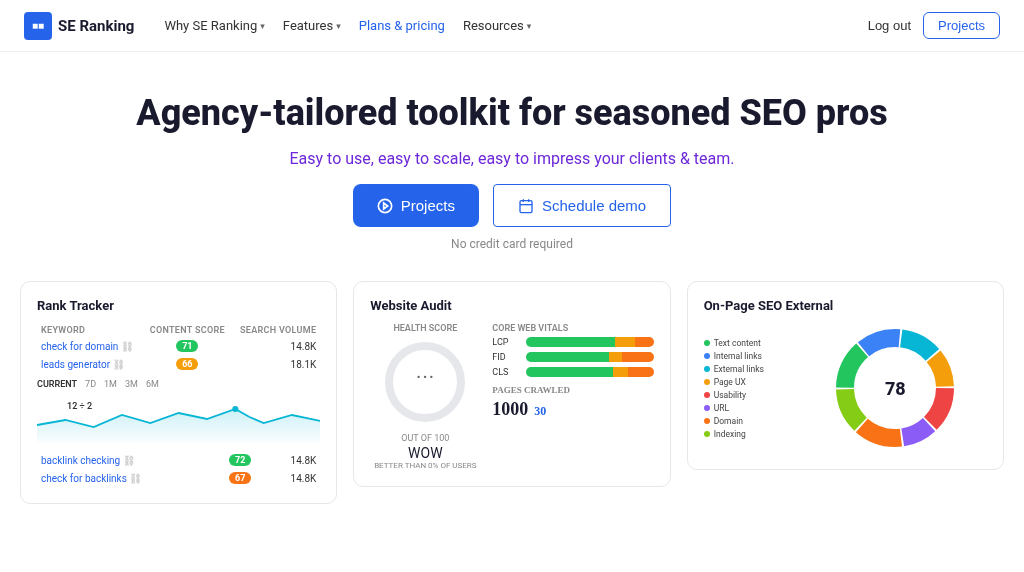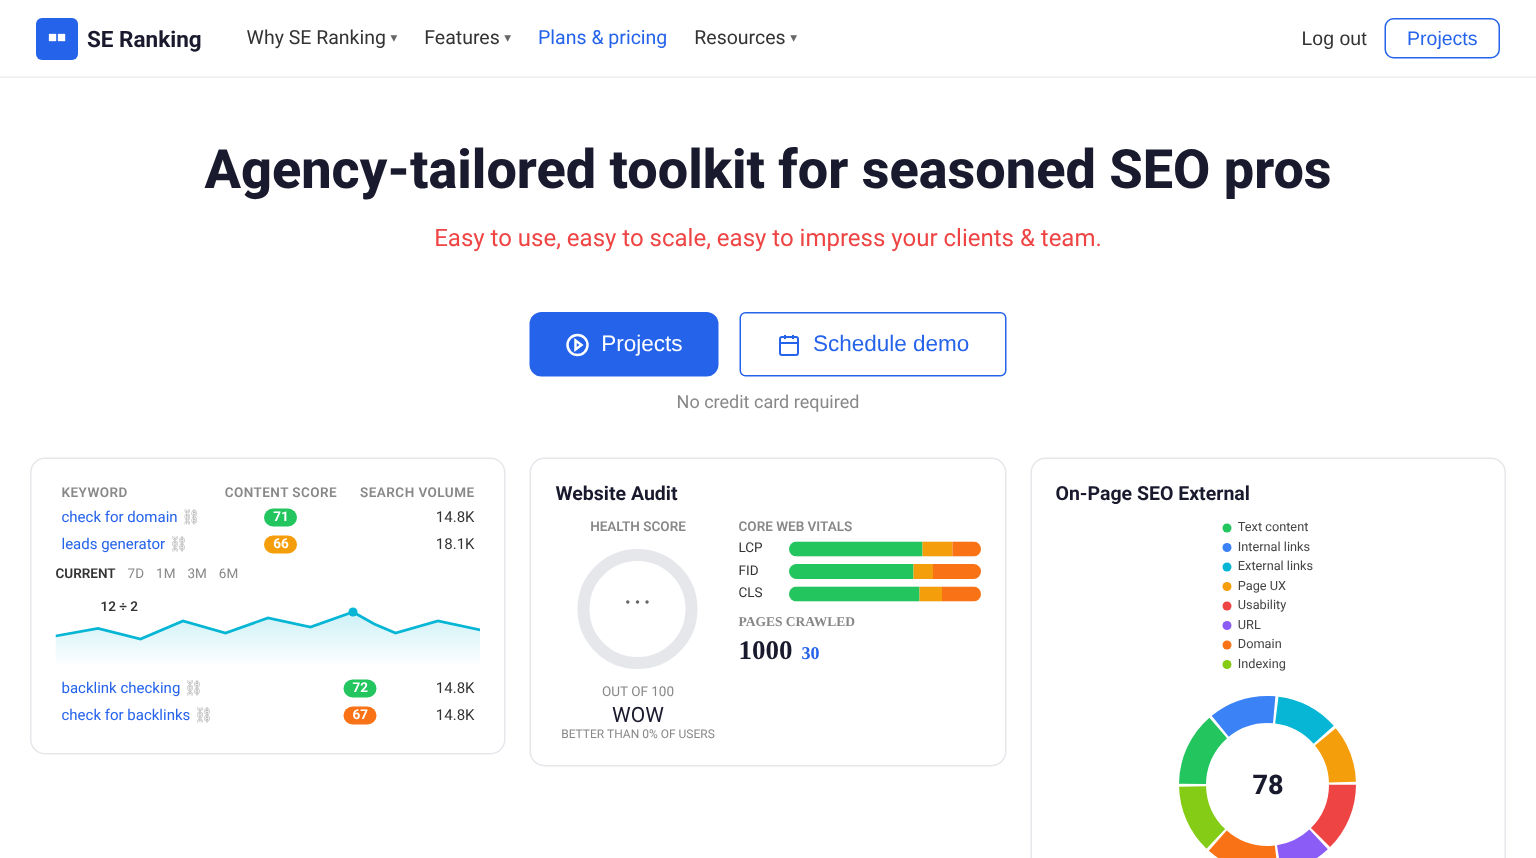--- a/index.html
+++ b/index.html
@@ -29,21 +29,21 @@
     .btn-projects-nav {
       font-size: 13px; color: #2563eb; border: 1.5px solid #2563eb;
       background: #fff; border-radius: 6px; padding: 5px 14px; cursor: pointer;
     }
 
     
     .hero {
       text-align: center; padding: 40px 20px 30px;
     }
     .hero h1 { font-size: 36px; font-weight: 800; color: #1a1a2e; line-height: 1.2; margin-bottom: 14px; }
-    .hero p { font-size: 16px; color: #ef4444; margin-bottom: 40px; }
+    .hero p { font-size: 16px; color: #6d28d9; margin-bottom: 16px; }
     .hero-buttons { display: flex; justify-content: center; gap: 14px; margin-bottom: 10px; }
     .btn-primary {
       background: #2563eb; color: #fff; border: none; border-radius: 8px;
       padding: 12px 24px; font-size: 15px; cursor: pointer; display: flex; align-items: center; gap: 8px;
     }
     .btn-secondary {
       background: #fff; color: #2563eb; border: 1.5px solid #2563eb; border-radius: 4px;
       padding: 12px 24px; font-size: 15px; cursor: pointer; display: flex; align-items: center; gap: 8px;
     }
     .no-cc { font-size: 12px; color: #888; margin-top: 6px; }
@@ -99,21 +99,21 @@
     .wa-bar-track { flex: 1; height: 10px; border-radius: 5px; background: #f3f4f6; overflow: hidden; display: flex; }
     .wa-bar-green { background: #22c55e; height: 100%; }
     .wa-bar-yellow { background: #f59e0b; height: 100%; }
     .wa-bar-orange { background: #f97316; height: 100%; }
     .wa-pages-section { margin-top: 8px; font-family: Liberation Serif, serif; }
     .wa-pages-row { display: flex; align-items: baseline; gap: 6px; }
     .wa-pages-num { font-size: 18px; font-weight: 800; color: #1a1a2e; }
     .wa-pages-sub { font-size: 12px; font-weight: 700; color: #2563eb; }
 
     
-    .op-inner { display: flex; gap: 10px; align-items: center; flex-direction: column; }
+    .op-inner { display: flex; gap: 10px; align-items: center; }
     .op-legend { font-size: 8.5px; color: #444; display: flex; flex-direction: column; gap: 3px; flex: 0 0 90px; }
     .op-legend-item { display: flex; align-items: center; gap: 4px; }
     .op-dot { width: 6px; height: 6px; border-radius: 50%; flex-shrink: 0; }
     .op-chart { flex: 1; display: flex; justify-content: center; align-items: center; position: relative; }
 
     
     .donut-center {
       position: absolute;
       display: flex; flex-direction: column; justify-content: center;
     }
@@ -173,20 +173,21 @@
         </svg>
       <span>Schedule demo</span>
     </button>
   </div>
   <div class="no-cc">No credit card required</div>
 </section>
 
 <div class="cards-row">
 
   <div class="card">
+    <div class="card-title">Rank Tracker</div>
     <table class="rt-table">
       <thead>
         <tr>
           <th>KEYWORD</th>
           <th style="text-align:center">CONTENT SCORE</th>
           <th style="text-align:right">SEARCH VOLUME</th>
         </tr>
       </thead>
       <tbody>
         <tr>

